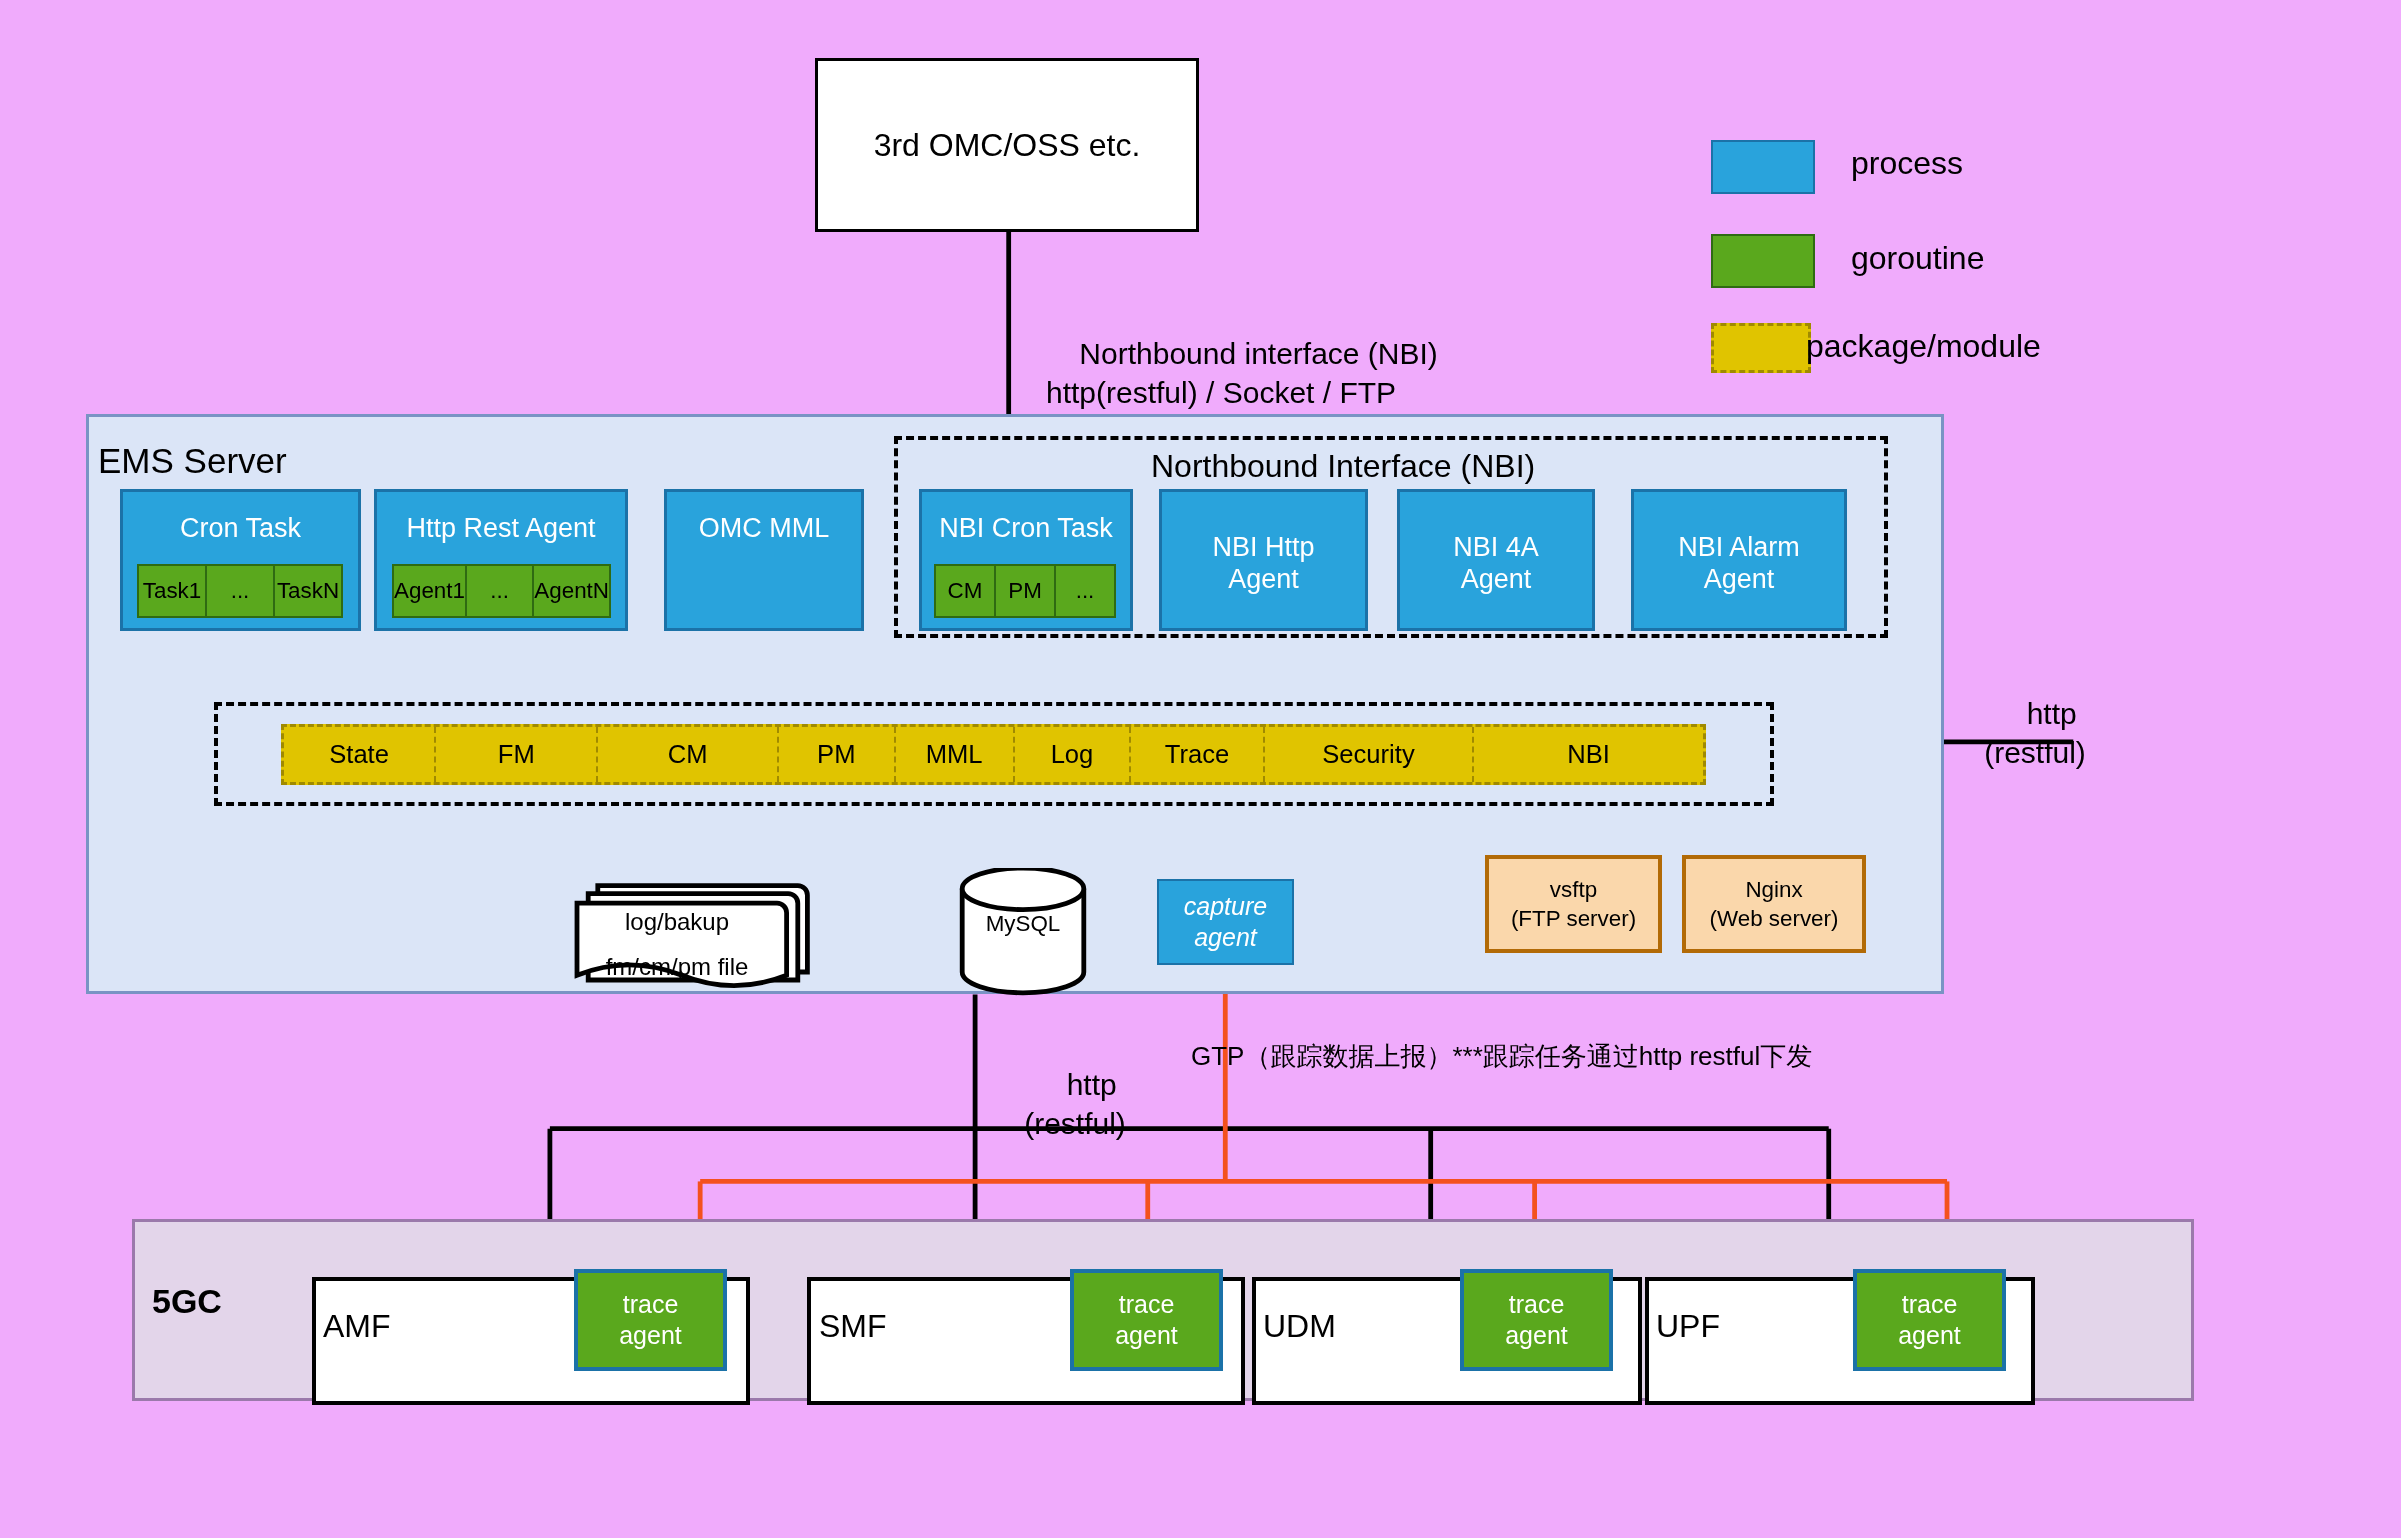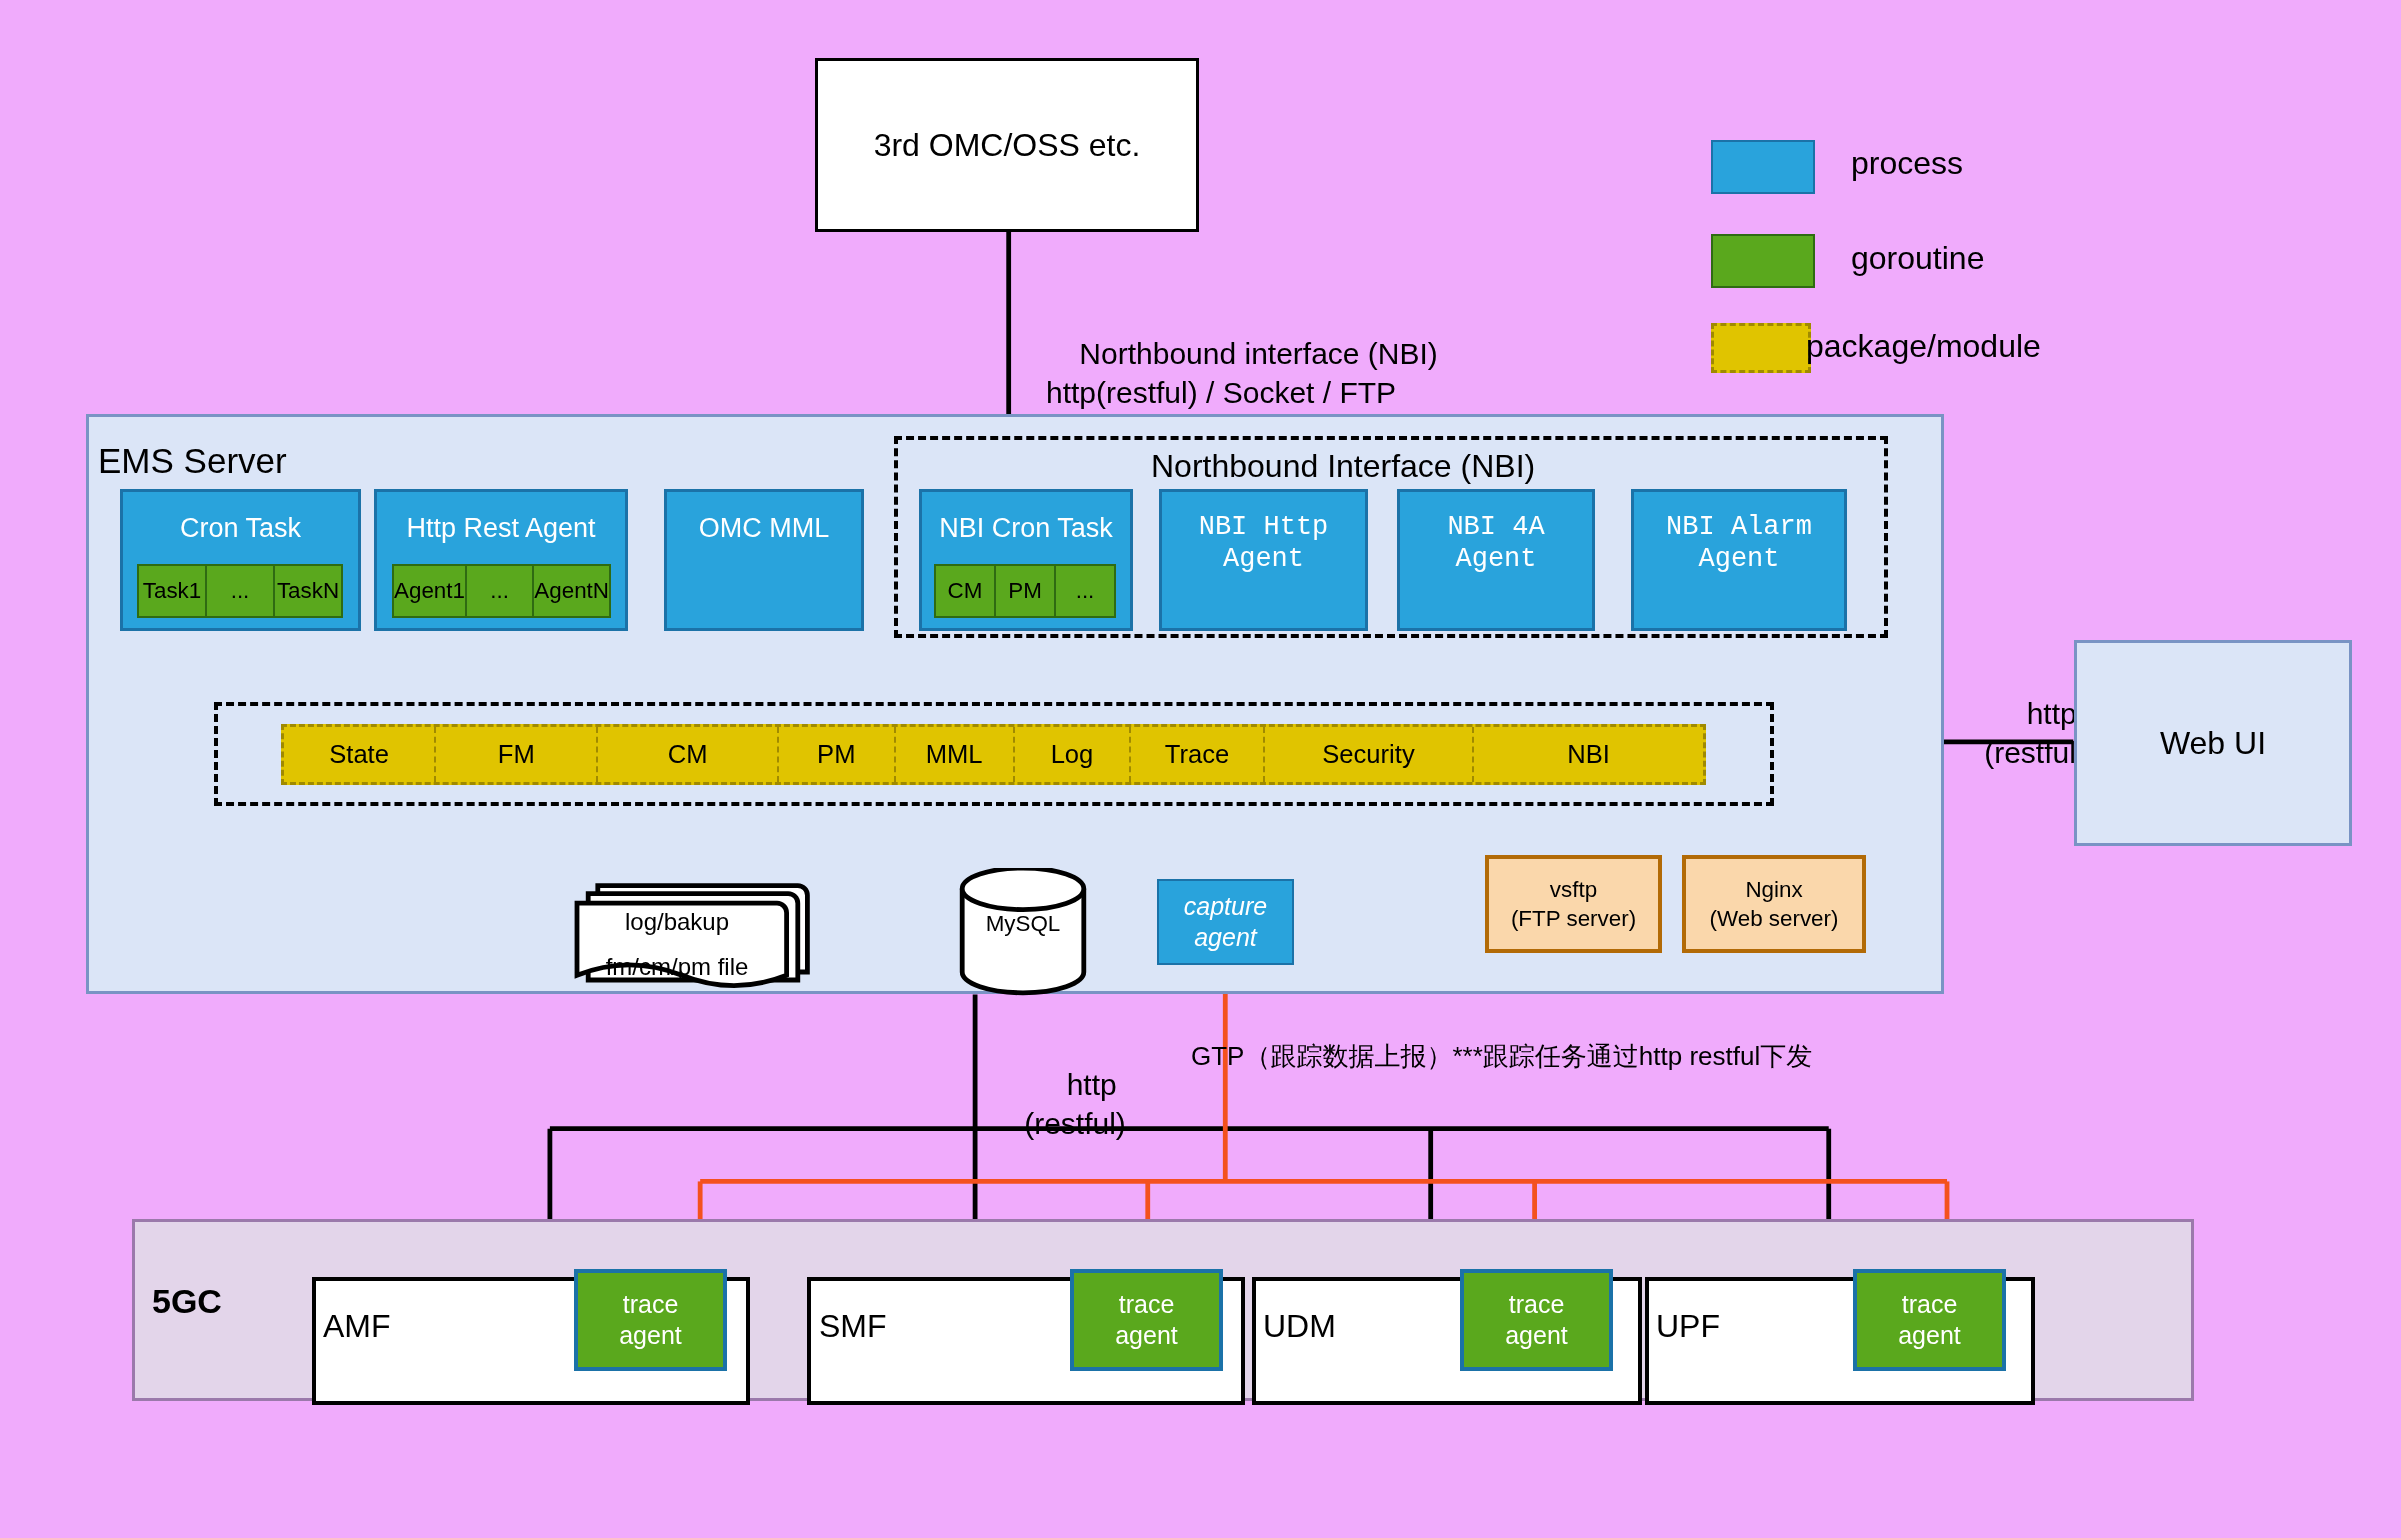--- a/index.html
+++ b/index.html
@@ -17,21 +17,21 @@
   .ems-outer{background:#dbe5f7;border:3.2px solid #7993c4;}
   .ems-title{font-size:35px;color:#000;}
 
   
   .dash-group{background:transparent;border:4px dashed #000;}
   .dash-title{font-size:32px;color:#000;}
 
   
   .proc{background:#29a3dc;border:3.2px solid #1b72a8;color:#fff;flex-direction:column;justify-content:flex-start;}
   .proc > .proc-name{font-size:27px;line-height:1.18;color:#fff;padding-top:21px;}
-  .proc.two > .proc-name{padding-top:20px;font-family:Liberation Mono, monospace;}
+  .proc.two > .proc-name{padding-top:40px;}
 
   
   .goro-strip{position:absolute;display:flex;border:2.4px solid #2f6b12;box-sizing:border-box;}
   .goro-cell{flex:1 1 0;background:#5aa81d;border-right:2.4px solid #2f6b12;display:flex;align-items:center;justify-content:center;color:#000;font-size:22.4px;box-sizing:border-box;}
   .goro-cell:last-child{border-right:none;}
 
   
   .mod-bar{position:absolute;display:flex;background:#e0c400;border:3.2px dashed #a08a00;box-sizing:border-box;}
   .mod-cell{background:#e0c400;border-right:2.4px dashed #a08a00;display:flex;align-items:center;justify-content:center;color:#000;font-size:25.6px;box-sizing:border-box;}
   .mod-cell:last-child{border-right:none;}
@@ -221,23 +221,20 @@
   </div>
   <div class="box svc" style="left:1682px;top:855px;width:184px;height:98px;">
     <span>Nginx</span>
     <span>(Web server)</span>
   </div>
 
   <div class="lbl t-http" style="left:1959px;top:654px;width:152px;">
     <span style="white-space:pre-line;">http
 (restful)</span>
   </div>
-  <div class="box webui" style="left:2074px;top:640px;width:278px;height:206px;">
-    <span>Web UI</span>
-  </div>
 
   <div class="lbl t-http" style="left:999px;top:1025px;width:152px;">
     <span style="white-space:pre-line;">http
 (restful)</span>
   </div>
   <div class="lbl t-gtp" style="left:1191px;top:1039px;">GTP（跟踪数据上报）***跟踪任务通过http restful下发</div>
 
   <div class="box gc-outer" style="left:132px;top:1219px;width:2062px;height:182px;"></div>
   <div class="lbl gc-title" style="left:152px;top:1282px;">5GC</div>
 

